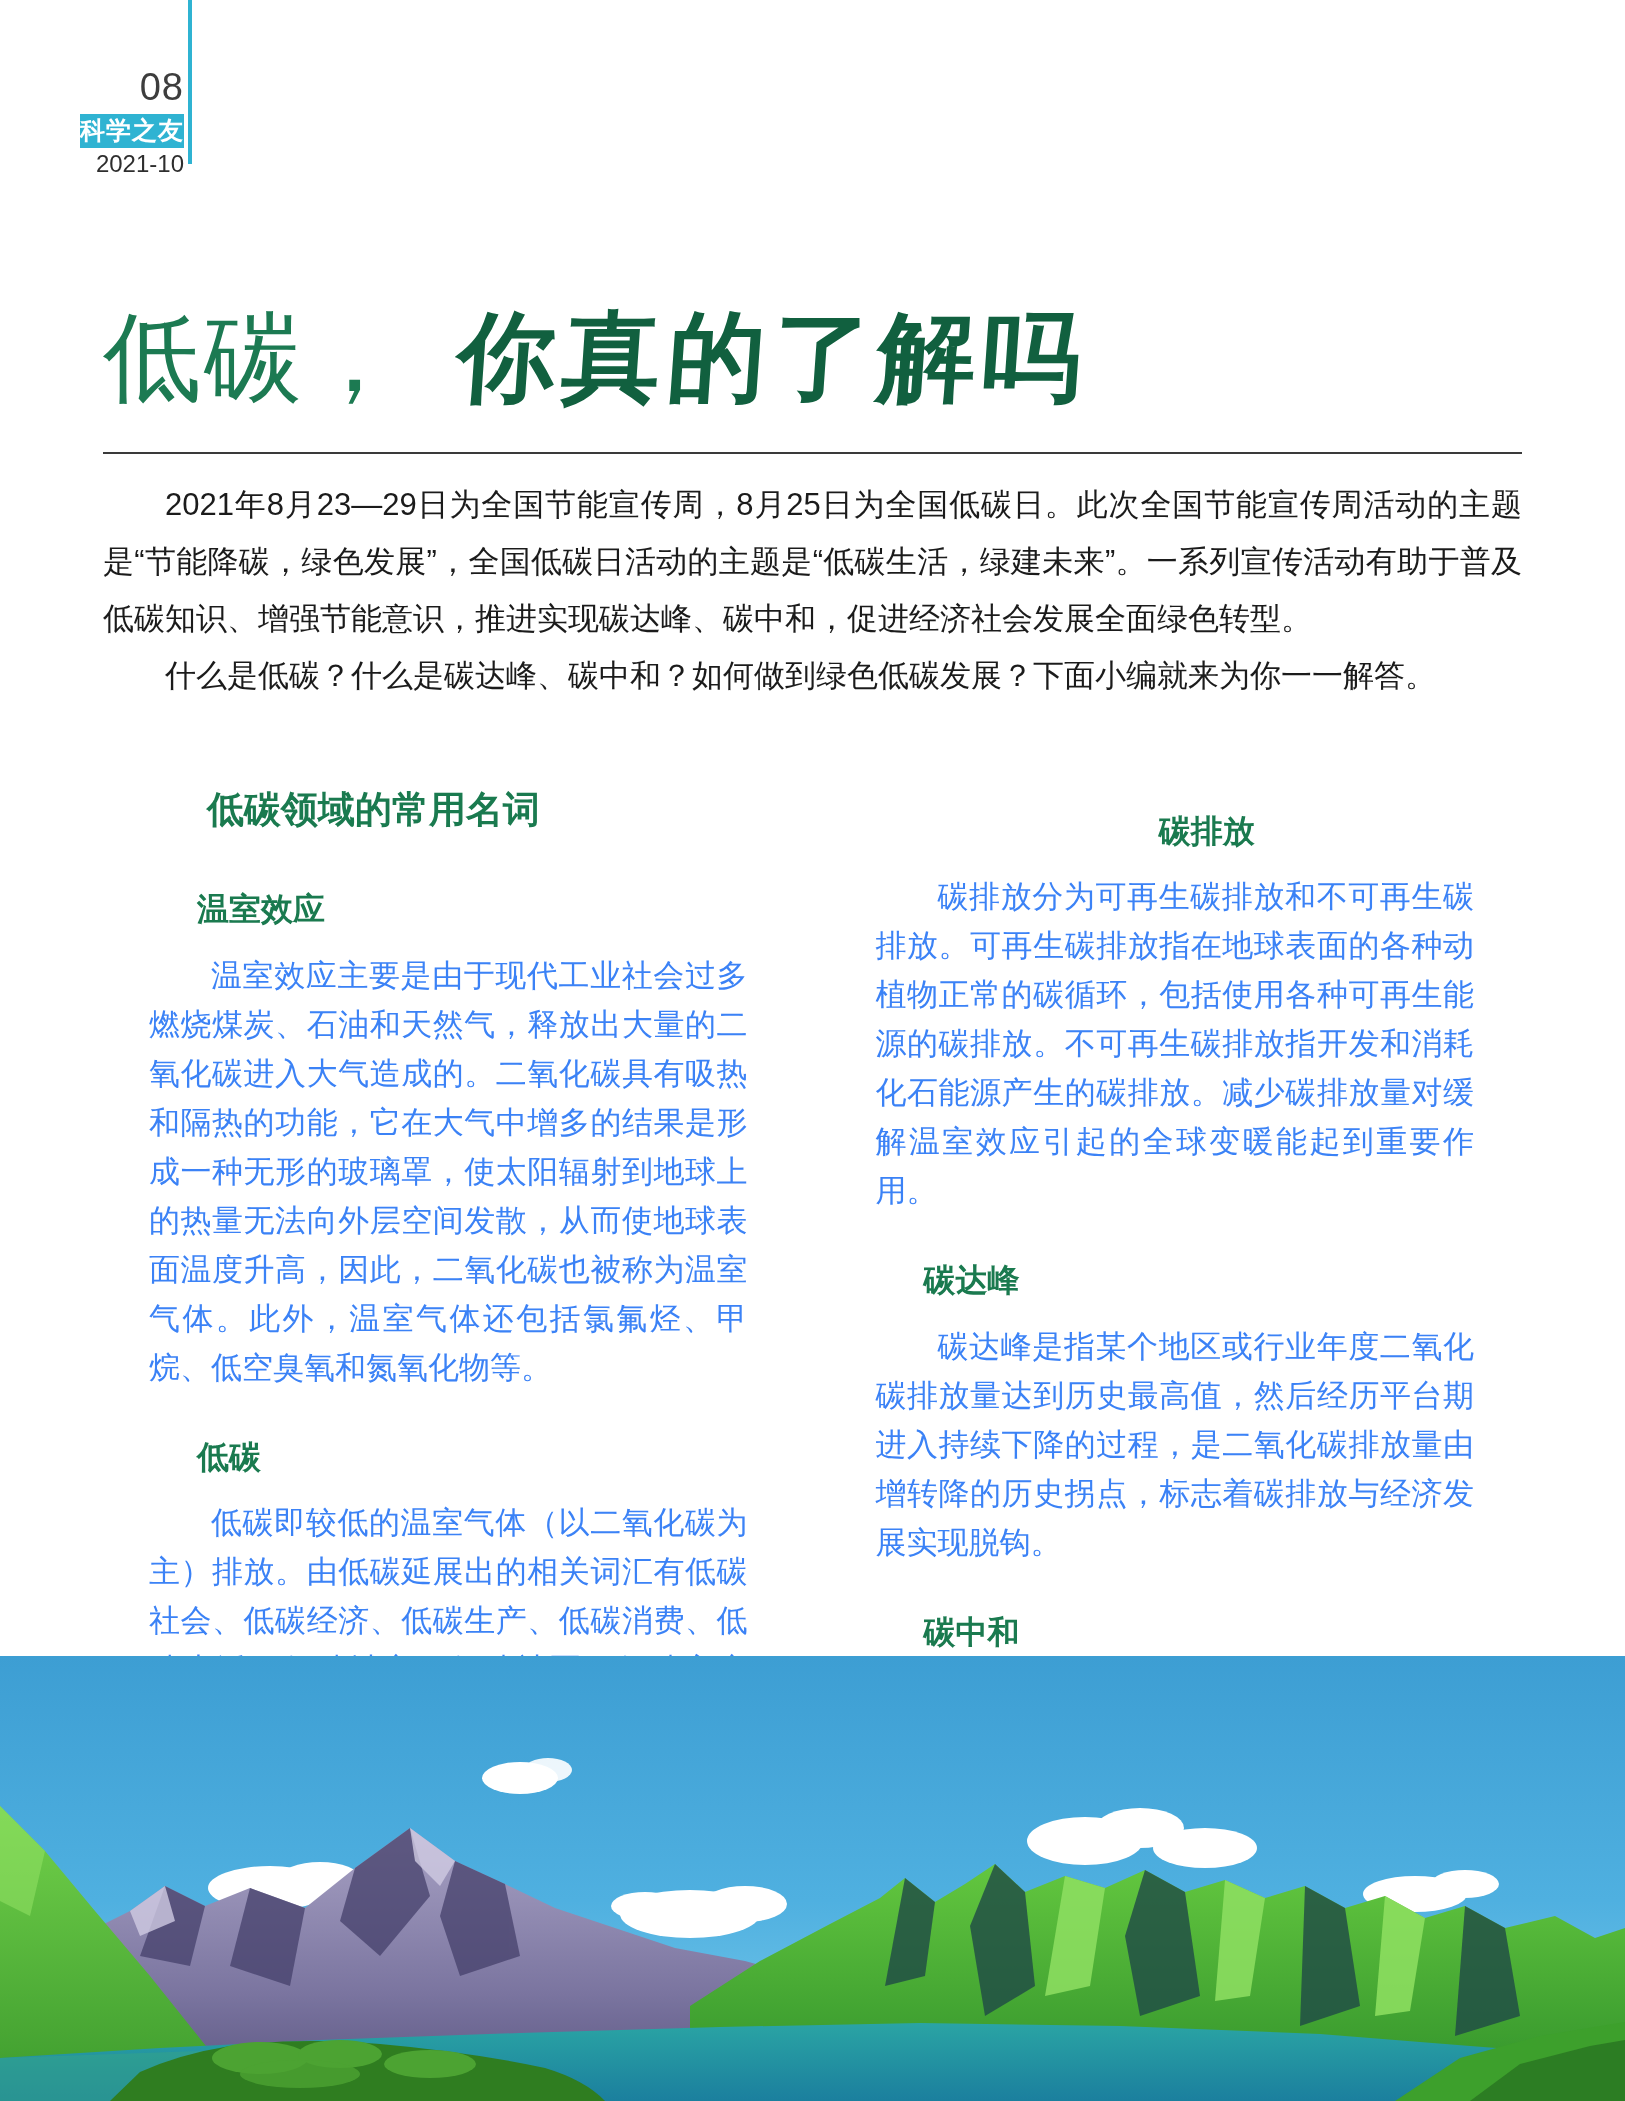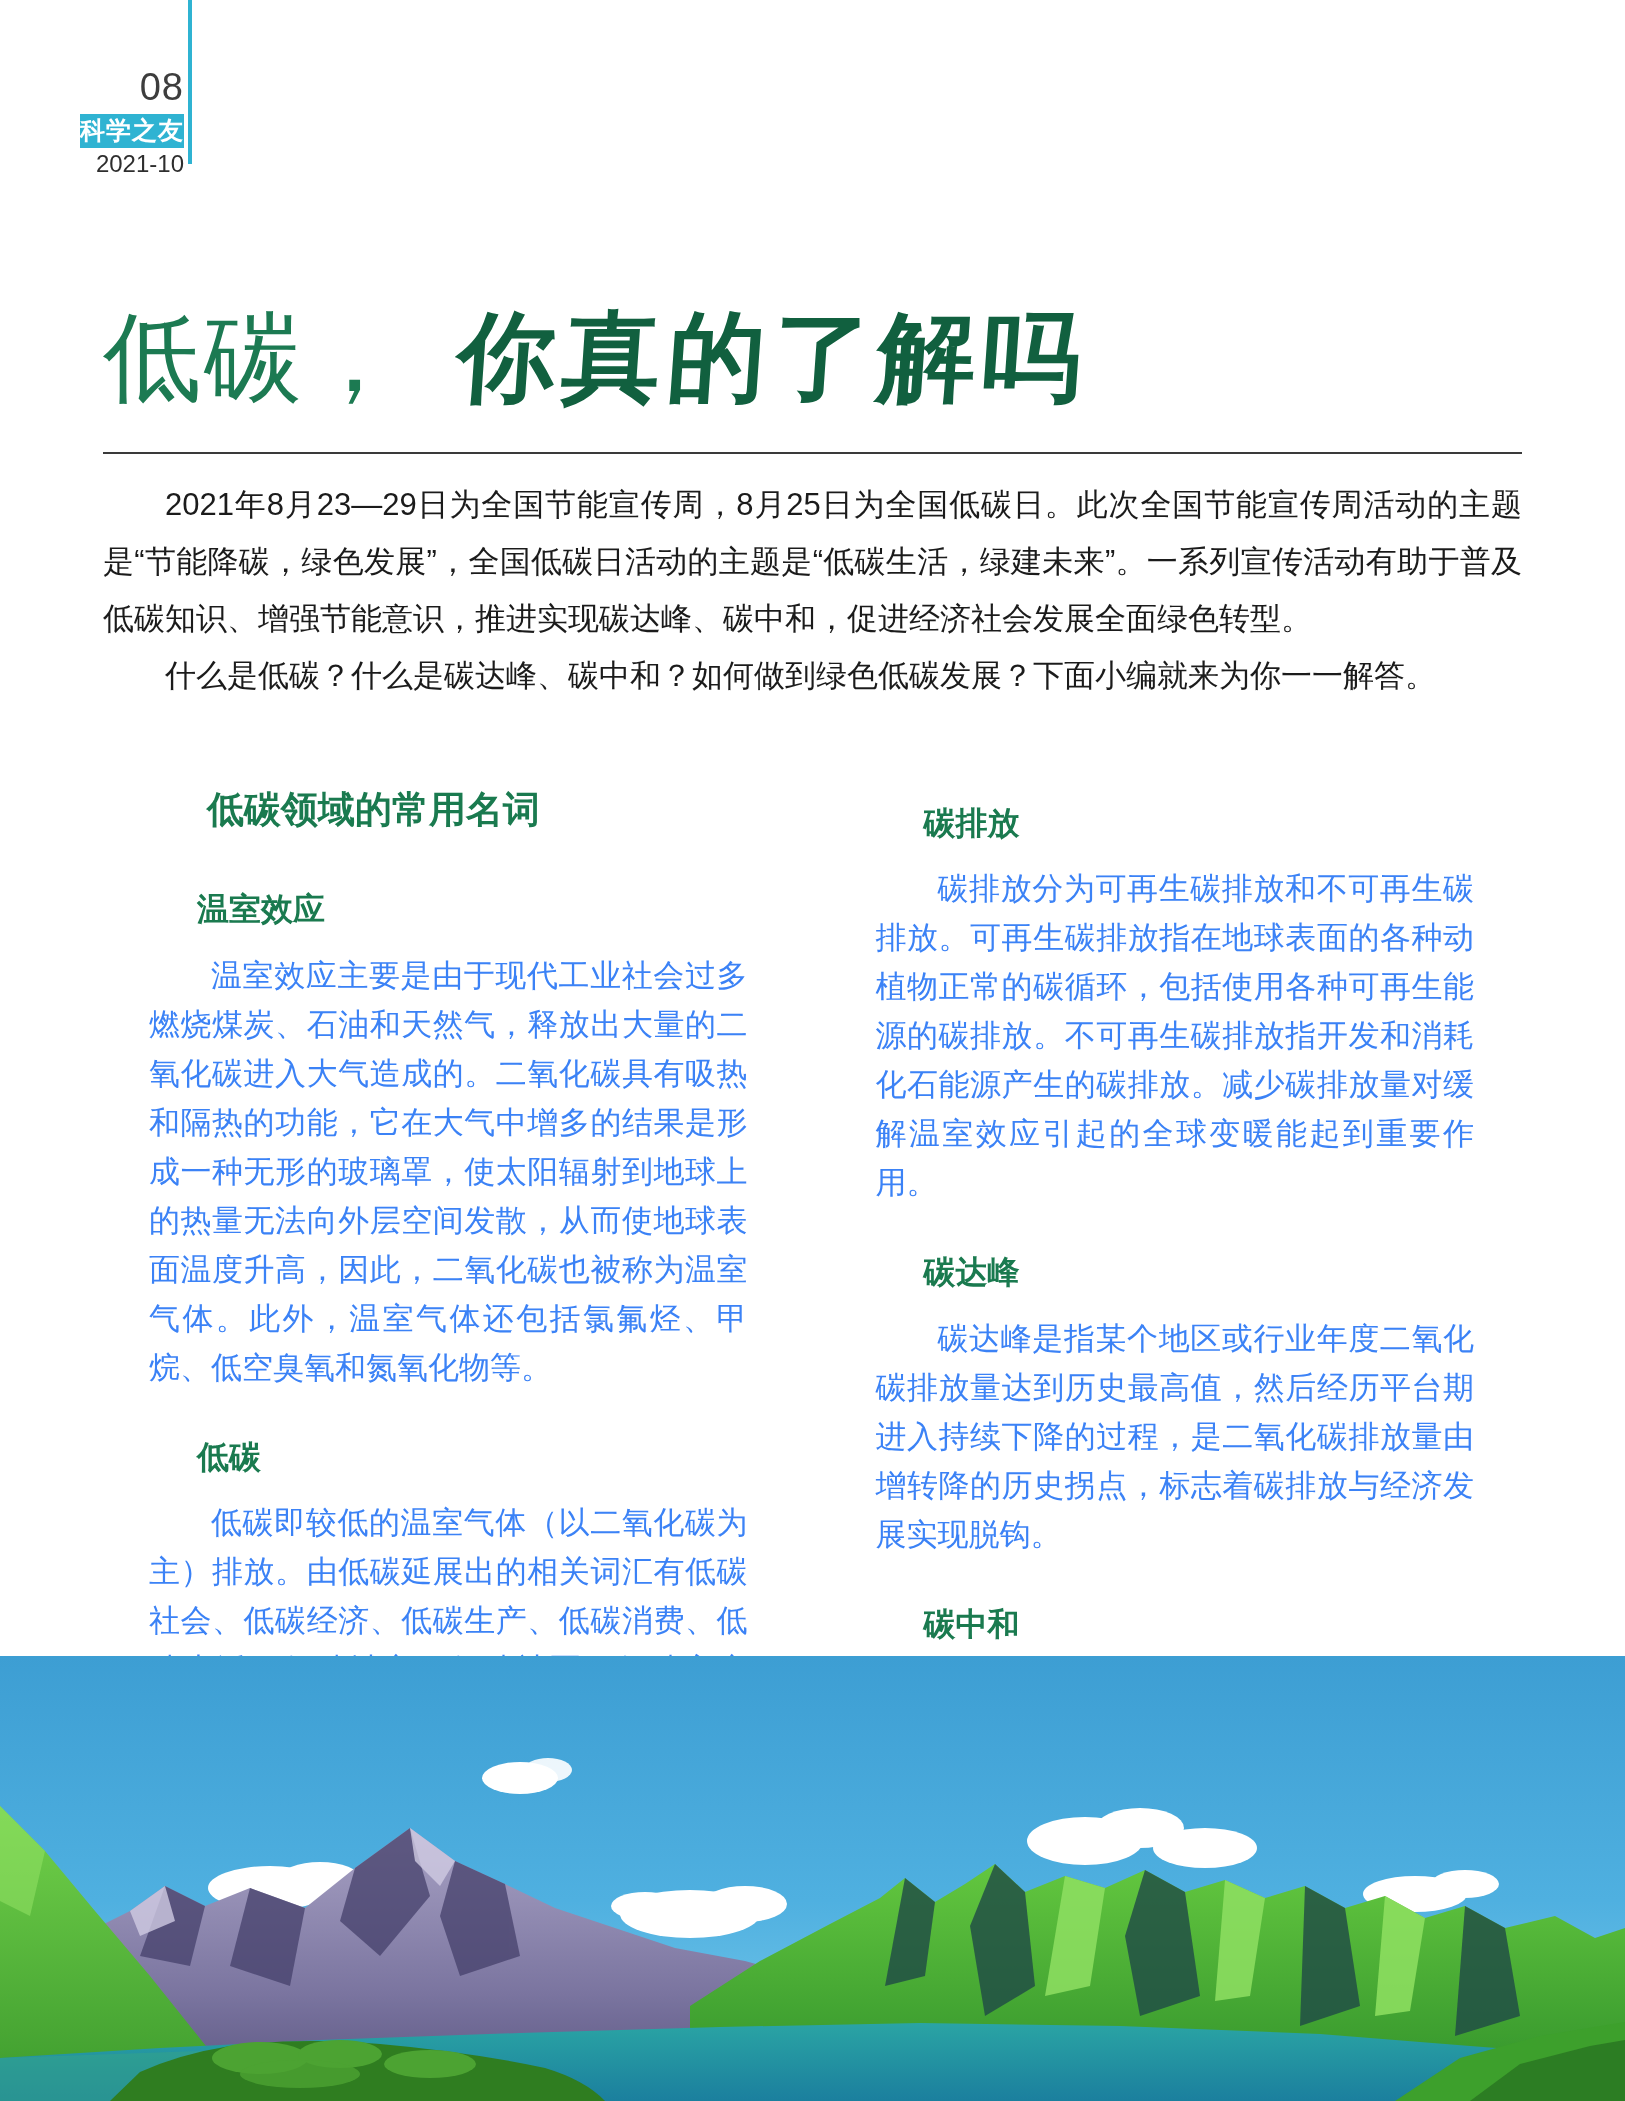--- a/index.html
+++ b/index.html
@@ -37,21 +37,21 @@
   
   .columns{display:flex;gap:96px;margin:86px 32px 0 30px;}
   .col{flex:1 1 0;min-width:0;}
   .col-right{padding-top:10px;}
 
   .section-title{margin:0;font-size:37px;font-weight:bold;color:#1a7a4f;
                  text-indent:2em;line-height:1.2;font-family:Liberation Mono, monospace;}
   .term{margin:46px 0 22px;font-size:32px;font-weight:bold;color:#1a7a4f;
         text-indent:2em;line-height:1.2;}
   .col-left .section-title + .term{margin-top:56px;}
-  .col-right .term:first-child{margin-top:4px;}
+  .col-right .term:first-child{margin-top:12px;text-align:center;}
   .def{margin:16px;font-size:31px;line-height:49px;text-align:justify;text-indent:2em;
        color:#3b82f6;font-family:"Liberation Serif","DejaVu Serif",serif;}
 
   
   .photo{position:absolute;left:0;bottom:0;width:1625px;height:445px;overflow:hidden;}
   .photo svg{display:block;width:100%;height:100%;}
 </style>
 </head>
 <body>
 

